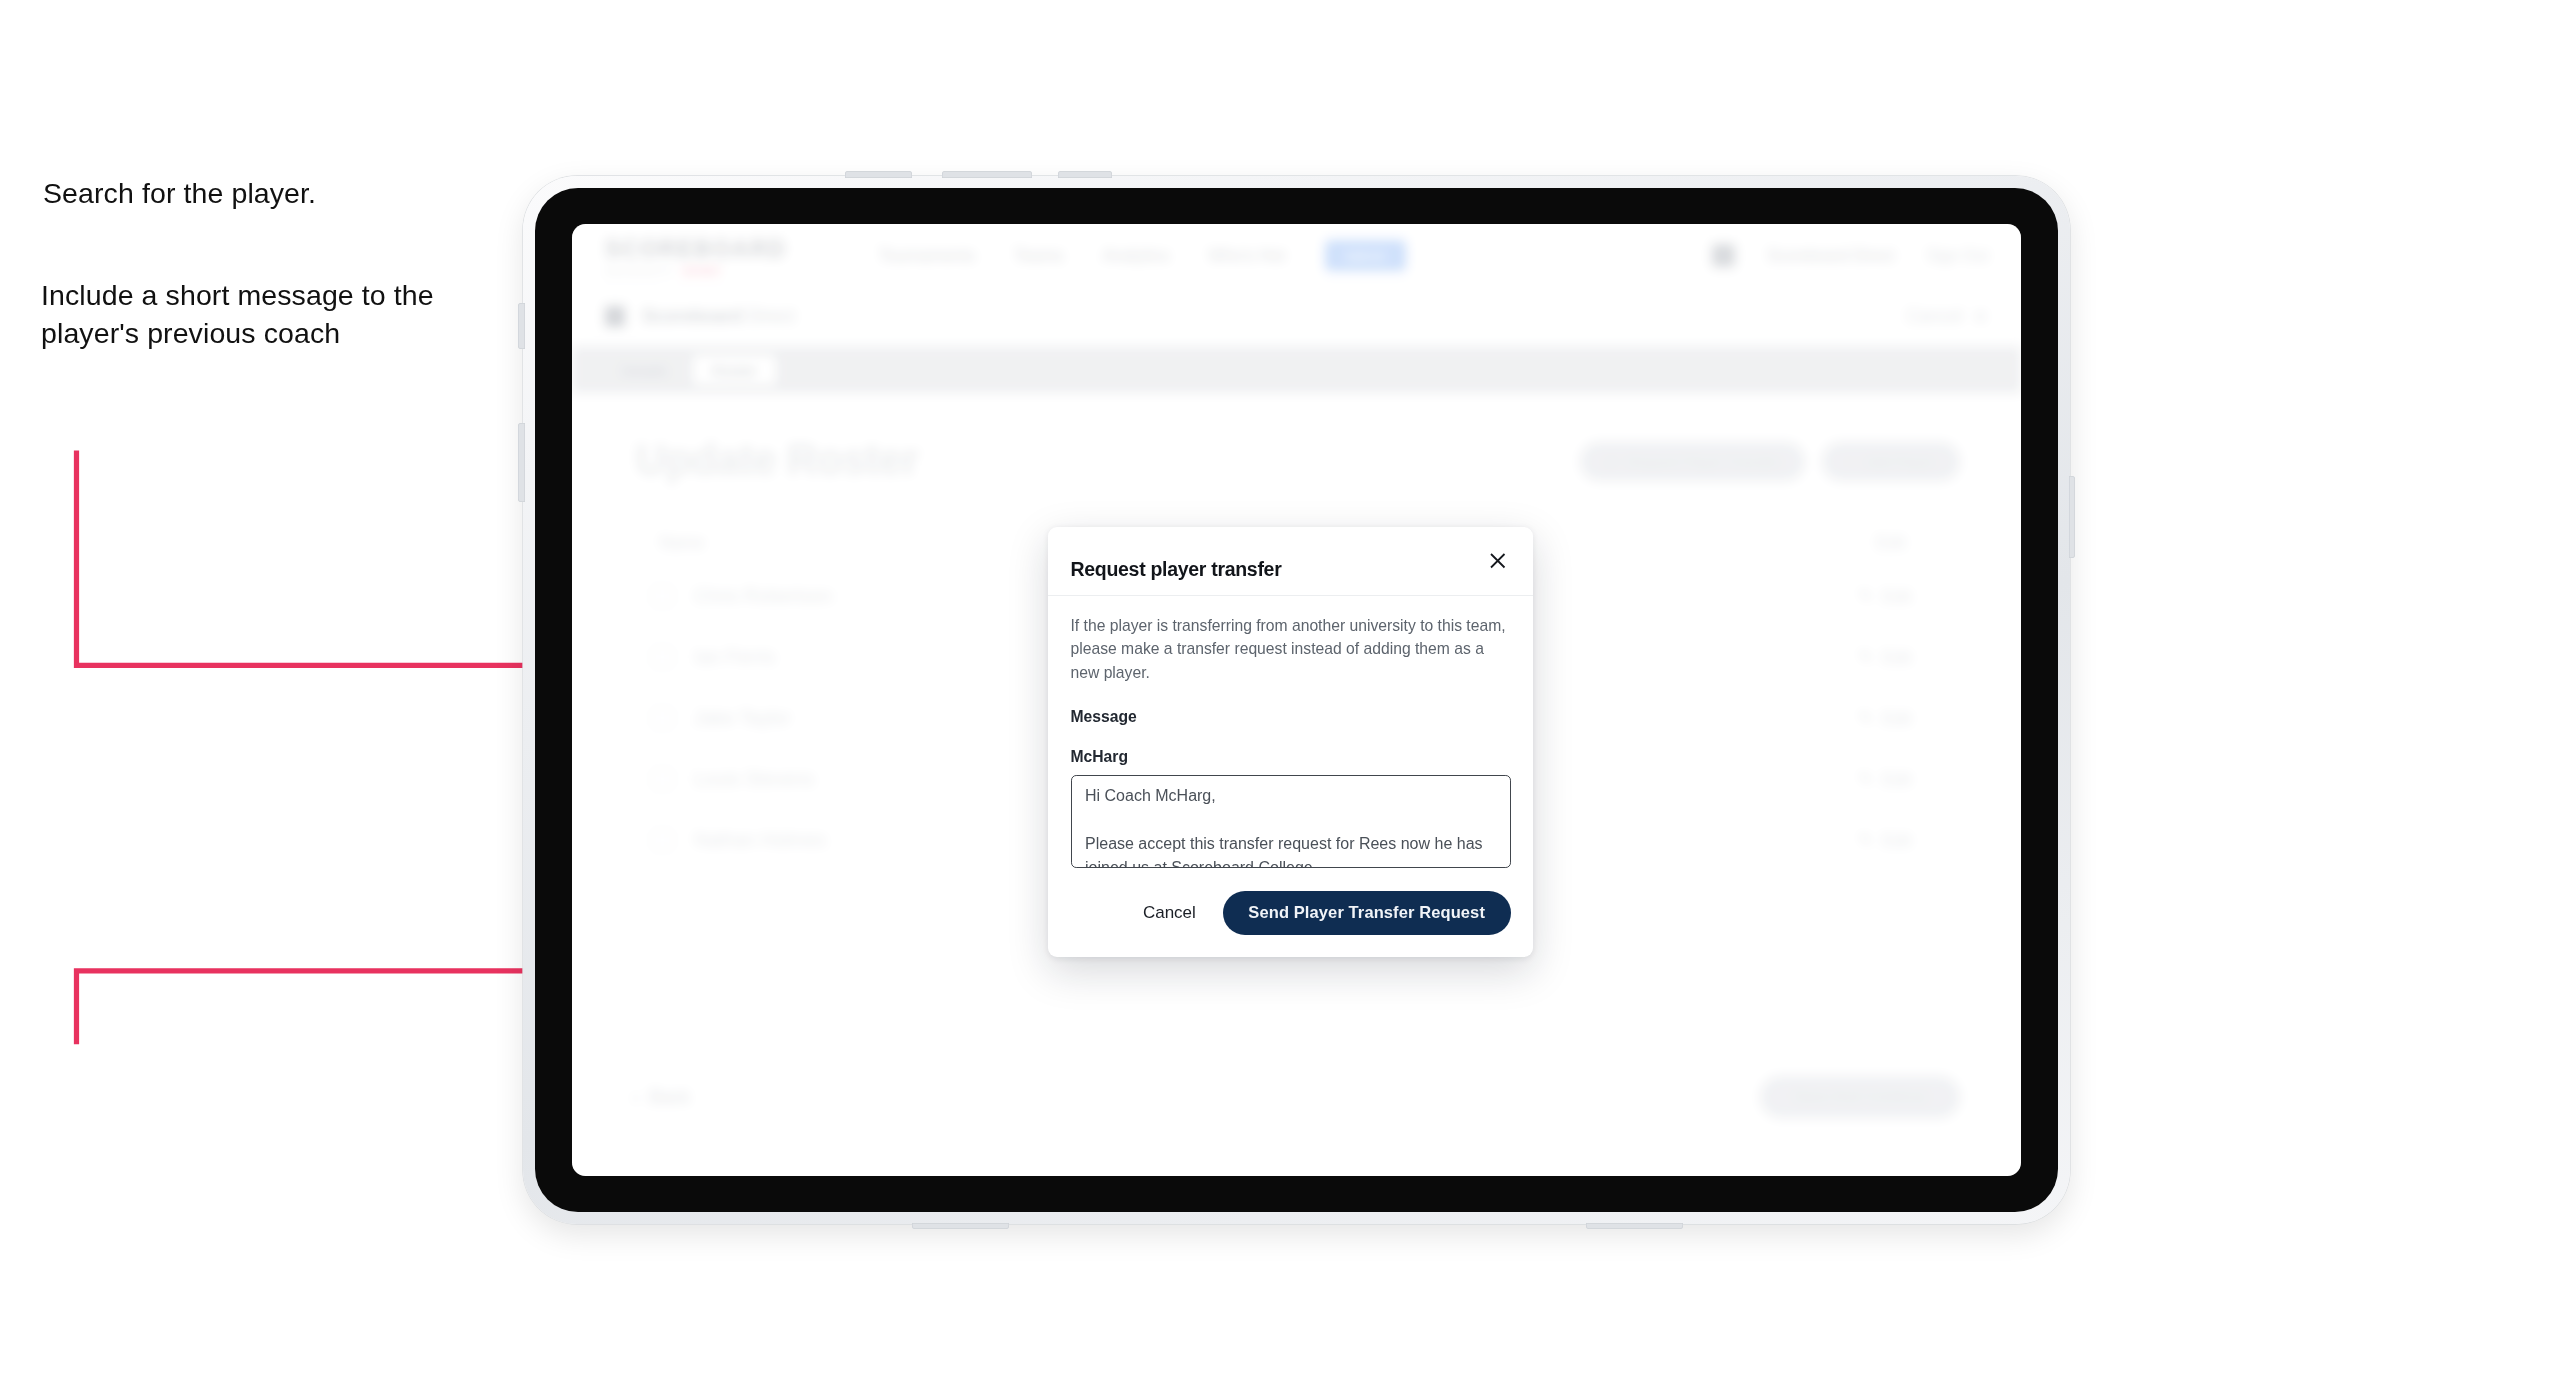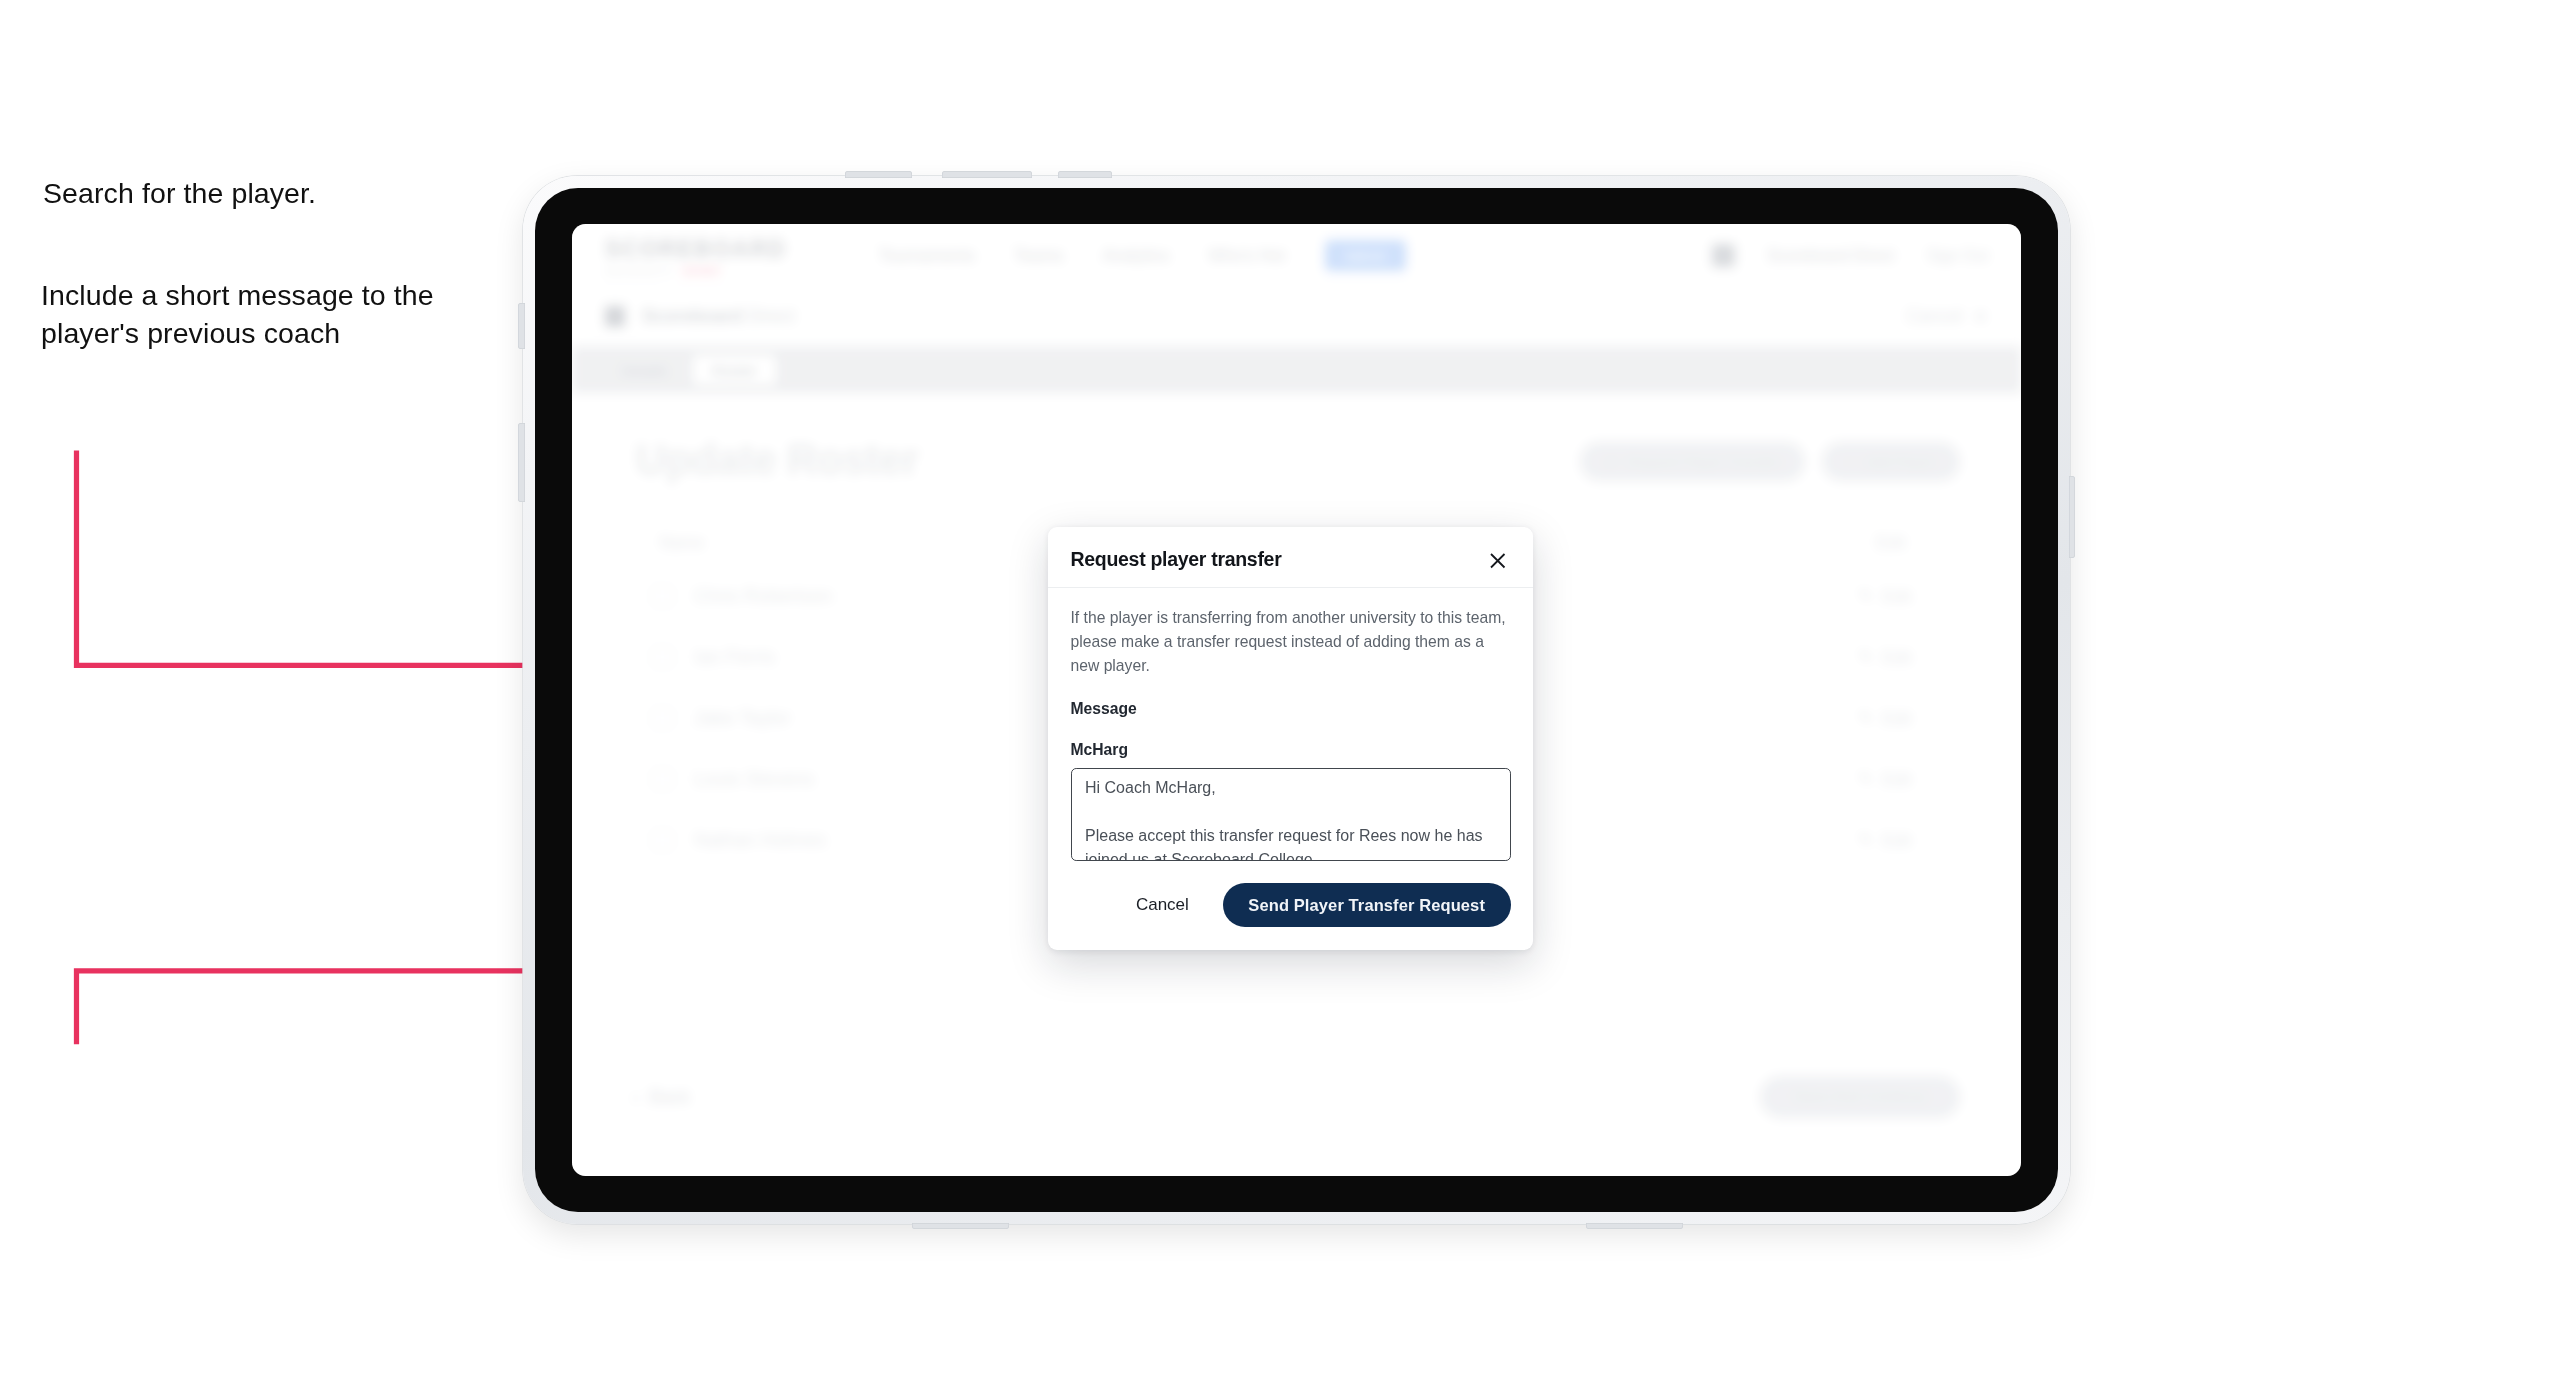--- a/index.html
+++ b/index.html
@@ -126,40 +126,40 @@
   #modal-scrim { position:absolute; inset:0; background:rgba(255,255,255,.12); }
   #modal {
     position:absolute;
     left:476px; top:303px; width:485px;
     background:#ffffff;
     border-radius:9px;
     box-shadow: 0 13.5px 40px rgba(18,24,40,.17), 0 1.5px 6px rgba(18,24,40,.08);
     padding: 0;
   }
   #modal-head { display:flex; align-items:flex-start; justify-content:space-between; padding: 21px 22.5px 13.5px 22.5px; border-bottom:0.7px solid #eceef0; }
-  #modal-title { font-size:19.5px; font-weight:800; color:#12151a; letter-spacing:-0.3px; }
+  #modal-title { font-size:19.5px; font-weight:800; color:#12151a; letter-spacing:-0.3px;margin-top:10px; }
   #modal-close { width:25.5px; height:25.5px; cursor:pointer; display:flex; align-items:center; justify-content:center; }
   #modal-close svg { display:block; }
   #modal-body { padding: 18px 22.5px 0 22.5px; }
   #modal-desc { font-size:15.7px; line-height:1.52; color:#5d646d; }
   .field-label { font-size:15.7px; font-weight:700; color:#222831; margin-top:22.5px; margin-bottom:9px; }
   #player-input {
     width:100%; height:43px;
     background:#f1f2f4; border:0.7px solid #dcdfe3; border-radius:6px;
     font-family:"Liberation Sans", sans-serif; font-size:17px; color:#3b414a;
     padding: 0 16.5px;
   }
   #message-input {
     width:100%; height:93px; resize:none;
     background:#ffffff; border:1.5px solid #41464d; border-radius:5.2px;
     font-family:"Liberation Sans", sans-serif; font-size:16px; line-height:1.5; color:#4a5058;
     padding: 7.5px 13.5px;
     overflow:hidden;
   }
-  #modal-foot { display:flex; justify-content:flex-end; gap:28px; padding: 19.5px 22.5px 22.5px 22.5px; }
+  #modal-foot { display:flex; justify-content:flex-end; gap:21px; padding: 19.5px 22.5px 22.5px 22.5px; }
   #cancel-btn { background:none; border:none; font-family:"Liberation Sans", sans-serif; font-size:17px; color:#1b1f26; cursor:pointer; padding:7.5px 6px; }
   #send-btn {
     background:#0f2d52; color:#f1f4f8; border:none; border-radius:22.5px;
     font-family:"Liberation Sans", sans-serif; font-size:16.5px; font-weight:600;
     padding: 12.7px 25.5px; cursor:pointer; letter-spacing:0.1px;
   }
 </style>
 </head>
 <body>
 

